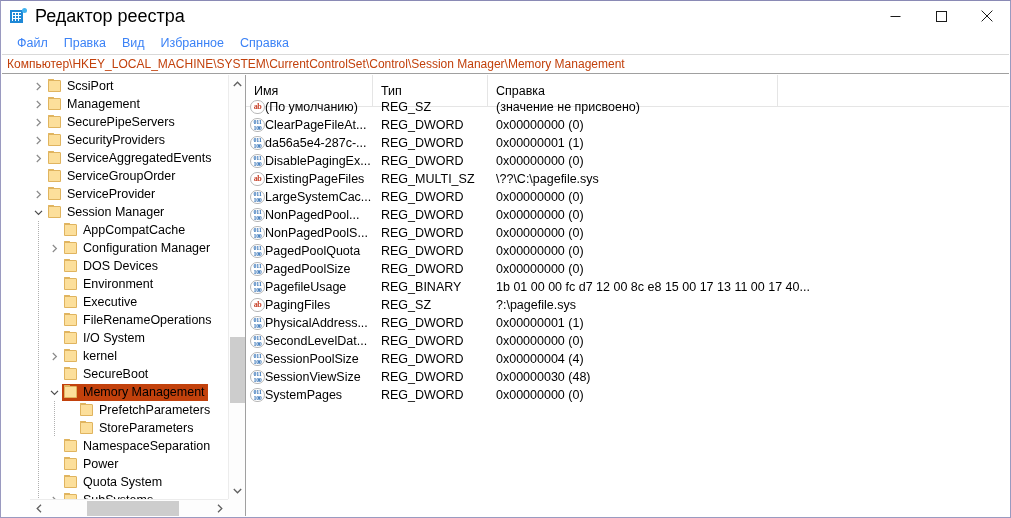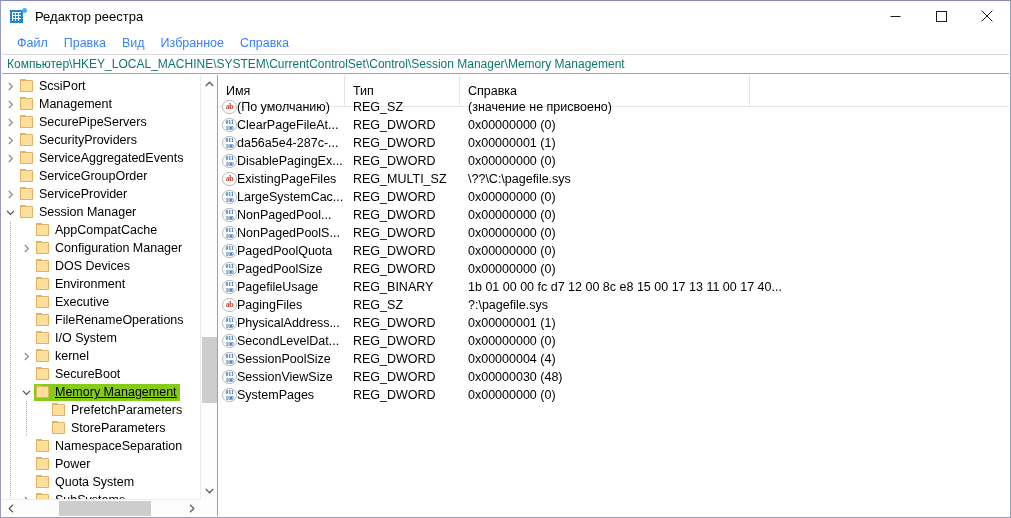--- a/index.html
+++ b/index.html
@@ -52,21 +52,21 @@
   }
   #app-icon .dot {
     position: absolute;
     right: -1px; top: 0px;
     width: 5px; height: 5px;
     border-radius: 50%;
     background: #41b3f0;
   }
   #title-text {
     margin-left: 9px;
-    font-size: 13px;
+    font-size: 18px;
     color: #000000;
     white-space: nowrap;
   }
   #win-controls {
     position: absolute;
     right: 0; top: 0;
     height: 30px;
     display: flex;
   }
   .win-btn {
@@ -99,33 +99,34 @@
   #addressbar {
     height: 20px;
     margin: 0 1px;
     border-top: 1px solid #d9d9d9;
     border-bottom: 1px solid #a0a0a0;
     background: #ffffff;
     display: flex;
     align-items: center;
     padding-left: 5px;
     font-size: 12px;
-    color: #0f766e;
+    color: #c2410c;
     white-space: nowrap;
     overflow: hidden;
   }
 
   
   #content {
     position: absolute;
     left: 1px; right: 1px;
     top: 74px;
     bottom: 1px;
     display: flex;
     background: #ffffff;
+    padding-left: 28px;
   }
 
   
   #tree-pane {
     position: relative;
     width: 216px;
     flex: 0 0 216px;
     background: #ffffff;
     border-right: 1px solid #a0a0a0;
     overflow: hidden;
@@ -185,22 +186,21 @@
     border-radius: 1px 1px 0 0;
   }
   .tree-label {
     font-size: 12.5px;
     color: #000000;
     padding: 0 3px 0 1px;
     line-height: 16px;
   }
   .tree-row.selected .tree-label,
   .tree-row.selected .sel-wrap {
-    background: #84cc16;
-    text-decoration: underline;
+    background: #c2410c;
   }
   .sel-wrap {
     display: flex;
     align-items: center;
     height: 17px;
   }
 
   .chev {
     display: block;
   }

